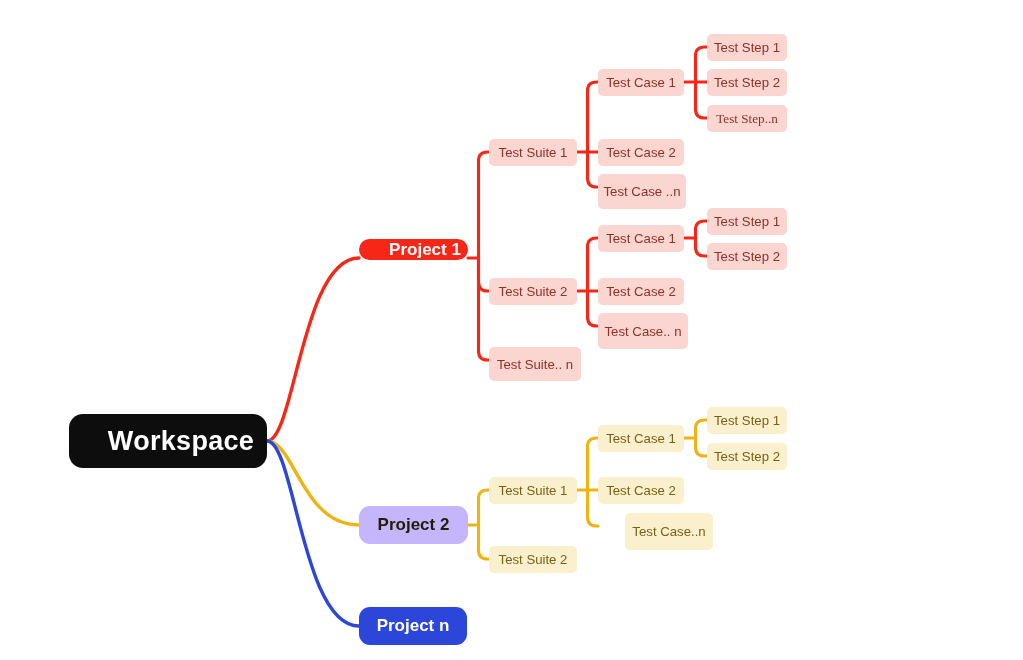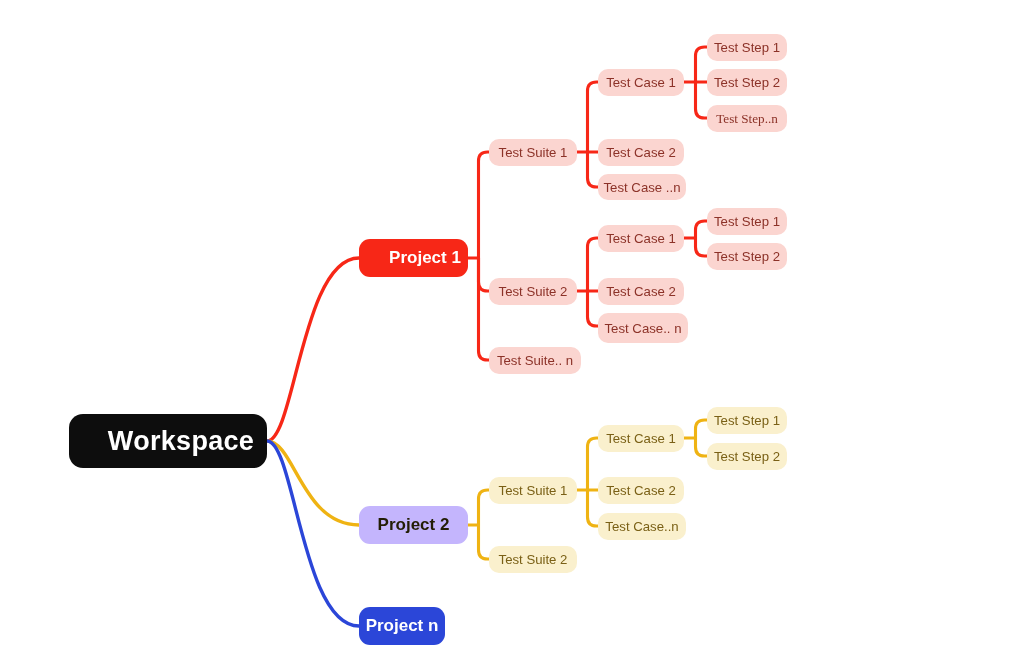--- a/index.html
+++ b/index.html
@@ -8,21 +8,21 @@
   #canvas{position:absolute;left:0;top:0;width:1023px;height:660px;}
   svg.links{position:absolute;left:0;top:0;width:1023px;height:660px;overflow:visible;}
   .node{position:absolute;box-sizing:border-box;display:flex;align-items:center;
         justify-content:center;white-space:nowrap;}
   .root{background:#0d0d0d;color:#ffffff;border-radius:14px;font-size:27px;
         font-weight:bold;letter-spacing:.3px;padding-left:26px;}
   .proj{border-radius:11px;font-size:17px;font-weight:bold;}
   .proj.red{background:#f72717;color:#ffffff;}
   .proj.amber{background:#c4b5fd;color:#231d05;}
   .proj.blue{background:#2b46d8;color:#ffffff;}
-  .leaf{border-radius:10px;font-size:13.2px;font-weight:400;padding:0 9px;}
+  .leaf{border-radius:5px;font-size:13.2px;font-weight:400;padding:0 9px;}
   .leaf.pink{background:#fbd5d0;color:#8c3228;}
   .leaf.cream{background:#faf0cd;color:#7a6016;}
 </style>
 </head>
 <body>
 
 <div id="canvas">
   <svg class="links" id="links" viewBox="0 0 1023 660" preserveAspectRatio="none" aria-hidden="true">
       <path d="M 267 441 C 294.6 441 301.96 258 359 258" fill="none" stroke="#f72717" stroke-width="3.4" stroke-linecap="round" stroke-linejoin="round"></path>
       <path d="M 267 441 C 294.6 441 301.96 525 359 525" fill="none" stroke="#efb313" stroke-width="3.4" stroke-linecap="round" stroke-linejoin="round"></path>
@@ -53,85 +53,85 @@
       <path d="M 587.5 490 V 447 Q 587.5 438 596.5 438 H 598" fill="none" stroke="#efb313" stroke-width="3.1" stroke-linecap="round" stroke-linejoin="round"></path>
       <path d="M 587.5 490 H 598" fill="none" stroke="#efb313" stroke-width="3.1" stroke-linecap="round" stroke-linejoin="round"></path>
       <path d="M 587.5 490 V 517 Q 587.5 526 596.5 526 H 598" fill="none" stroke="#efb313" stroke-width="3.1" stroke-linecap="round" stroke-linejoin="round"></path>
       <path d="M 684 438 H 695.5" fill="none" stroke="#efb313" stroke-width="3.1" stroke-linecap="round" stroke-linejoin="round"></path>
       <path d="M 695.5 438 V 429 Q 695.5 420 704.5 420 H 707" fill="none" stroke="#efb313" stroke-width="3.1" stroke-linecap="round" stroke-linejoin="round"></path>
       <path d="M 695.5 438 V 447 Q 695.5 456 704.5 456 H 707" fill="none" stroke="#efb313" stroke-width="3.1" stroke-linecap="round" stroke-linejoin="round"></path>
     </svg>
 <div class="node root" style="left: 69px; top: 414px; width: 198px; height: 54px;">
       <span>Workspace</span>
     </div>
-    <div class="node proj red" style="left: 359px; top: 239px; width: 109px; height: 38px; padding-left: 23px;">
+    <div class="node proj red" style="left: 359px; top: 239px; width: 109px; height: 21px; padding-left: 23px;">
       <span>Project 1</span>
     </div>
     <div class="node proj amber" style="left: 359px; top: 506px; width: 109px; height: 38px;">
       <span>Project 2</span>
     </div>
-    <div class="node proj blue" style="left: 359px; top: 607px; width: 86px; height: 38px;">
+    <div class="node proj blue" style="left: 359px; top: 607px; width: 108px; height: 38px;">
       <span>Project n</span>
     </div>
     <div class="node leaf pink" style="left: 489px; top: 139px; width: 88px; height: 27px;">
       <span>Test Suite 1</span>
     </div>
     <div class="node leaf pink" style="left: 598px; top: 69px; width: 86px; height: 27px;">
       <span>Test Case 1</span>
     </div>
     <div class="node leaf pink" style="left: 707px; top: 34px; width: 80px; height: 27px;">
       <span>Test Step 1</span>
     </div>
     <div class="node leaf pink" style="left: 707px; top: 69px; width: 80px; height: 27px;">
       <span>Test Step 2</span>
     </div>
     <div class="node leaf pink" style="left: 707px; top: 105px; width: 80px; height: 27px; font-family: Liberation Serif, serif;">
       <span>Test Step..n</span>
     </div>
     <div class="node leaf pink" style="left: 598px; top: 139px; width: 86px; height: 27px;">
       <span>Test Case 2</span>
     </div>
-    <div class="node leaf pink" style="left: 598px; top: 174px; width: 88px; height: 26px;">
+    <div class="node leaf pink" style="left: 598px; top: 174px; width: 88px; height: 35px;">
       <span>Test Case ..n</span>
     </div>
     <div class="node leaf pink" style="left: 489px; top: 278px; width: 88px; height: 27px;">
       <span>Test Suite 2</span>
     </div>
     <div class="node leaf pink" style="left: 598px; top: 225px; width: 86px; height: 27px;">
       <span>Test Case 1</span>
     </div>
     <div class="node leaf pink" style="left: 707px; top: 208px; width: 80px; height: 27px;">
       <span>Test Step 1</span>
     </div>
     <div class="node leaf pink" style="left: 707px; top: 243px; width: 80px; height: 27px;">
       <span>Test Step 2</span>
     </div>
     <div class="node leaf pink" style="left: 598px; top: 278px; width: 86px; height: 27px;">
       <span>Test Case 2</span>
     </div>
-    <div class="node leaf pink" style="left: 598px; top: 313px; width: 90px; height: 30px;">
+    <div class="node leaf pink" style="left: 598px; top: 313px; width: 90px; height: 36px;">
       <span>Test Case.. n</span>
     </div>
-    <div class="node leaf pink" style="left: 489px; top: 347px; width: 92px; height: 27px;">
+    <div class="node leaf pink" style="left: 489px; top: 347px; width: 92px; height: 34px;">
       <span>Test Suite.. n</span>
     </div>
     <div class="node leaf cream" style="left: 489px; top: 477px; width: 88px; height: 27px;">
       <span>Test Suite 1</span>
     </div>
     <div class="node leaf cream" style="left: 598px; top: 425px; width: 86px; height: 27px;">
       <span>Test Case 1</span>
     </div>
     <div class="node leaf cream" style="left: 707px; top: 407px; width: 80px; height: 27px;">
       <span>Test Step 1</span>
     </div>
     <div class="node leaf cream" style="left: 707px; top: 443px; width: 80px; height: 27px;">
       <span>Test Step 2</span>
     </div>
     <div class="node leaf cream" style="left: 598px; top: 477px; width: 86px; height: 27px;">
       <span>Test Case 2</span>
     </div>
-    <div class="node leaf cream" style="left: 598px; top: 513px; width: 88px; height: 27px;">
+    <div class="node leaf cream" style="left: 625px; top: 513px; width: 88px; height: 37px;">
       <span>Test Case..n</span>
     </div>
     <div class="node leaf cream" style="left: 489px; top: 546px; width: 88px; height: 27px;">
       <span>Test Suite 2</span>
     </div>
   </div>
 
 </body></html>

